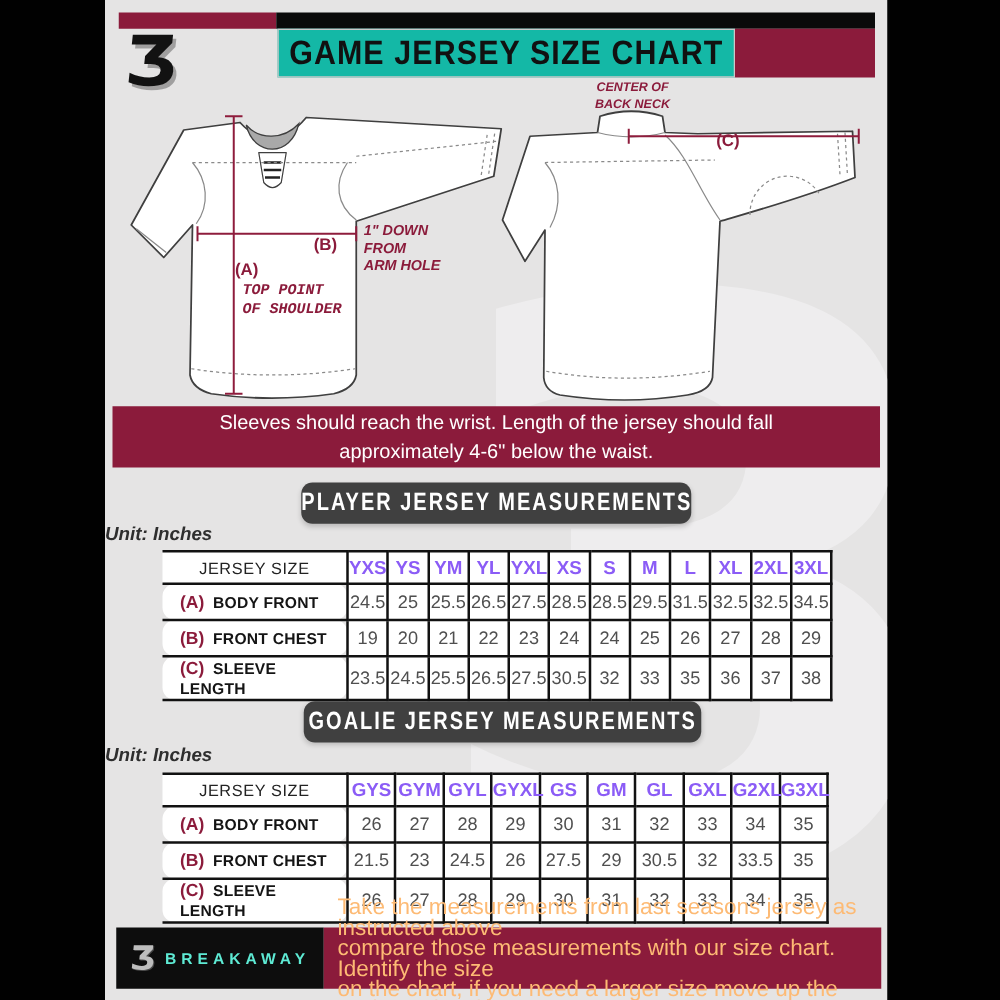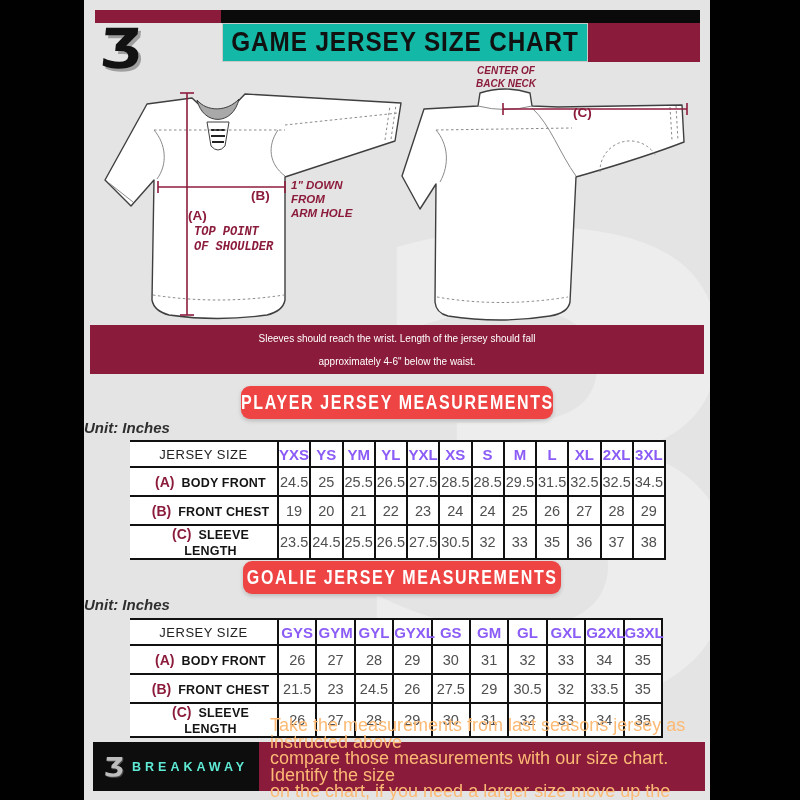--- a/index.html
+++ b/index.html
@@ -47,25 +47,25 @@
   #label-b{left:251px;top:188px;}
   #note-b{left:291px;top:178px;}
   #label-a{left:188px;top:208px;}
   #note-a{left:194px;top:225px;font-size:12px;line-height:15px;font-family:Liberation Mono, monospace;}
 
   
   #notice{
     left:90px;top:325px;width:614px;height:49px;background:#8b1b3b;
     display:flex;align-items:center;justify-content:center;
   }
-  #notice span{color:#fff;font-size:10px;line-height:23px;text-align:center;white-space:pre-line;}
+  #notice span{color:#fff;font-size:16px;line-height:23px;text-align:center;white-space:pre-line;}
 
   
   .section-banner{
-    background:#ef4444;border-radius:9px;display:flex;align-items:center;justify-content:center;
+    background:#404040;border-radius:9px;display:flex;align-items:center;justify-content:center;
     box-shadow:0 2px 4px rgba(0,0,0,0.18);
   }
   .section-banner span{
     color:#fff;font-weight:700;font-size:20px;letter-spacing:2px;
     transform:scaleX(0.8);white-space:nowrap;
   }
   #player-banner{left:241px;top:386px;width:312px;height:33px;}
   #goalie-banner{left:243px;top:561px;width:318px;height:33px;}
   .unit-line{
     width:626px;left:84px;text-align:left;font-weight:700;font-style:italic;
@@ -79,21 +79,21 @@
   #goalie-table{left:130px;top:618px;width:533px;}
   table.size-table{border-collapse:collapse;table-layout:fixed;width:100%;}
   table.size-table th,table.size-table td{
     border:2px solid #111;background:#fff;text-align:center;vertical-align:middle;
     padding:0;
   }
   table.size-table th{height:24px;font-weight:700;font-size:15px;color:#8b5cf6;}
   table.size-table td{height:27px;font-size:14.5px;color:#4f4f4f;}
   table.size-table .label-col{width:147px;border-left:none;margin-left:32px;}
   table.size-table th.label-col{font-weight:400;font-size:13px;color:#222;letter-spacing:0.5px;}
-  table.size-table td.label-col{text-align:center;padding-left:14px;}
+  table.size-table td.label-col{text-align:left;padding-left:14px;border-radius:10px;}
   .rowkey{color:#8b1b3b;font-weight:700;font-size:14px;margin-right:7px;}
   .rowlabel{color:#141414;font-weight:700;font-size:12.5px;letter-spacing:0.2px;}
 
   
   #footer-black{
     left:93px;top:742px;width:166px;height:49px;background:#0d0d0d;
     display:flex;align-items:center;justify-content:center;gap:8px;
   }
   #footer-logo{
     font-family:"DejaVu Sans",sans-serif;font-weight:bold;font-size:26px;line-height:1;

